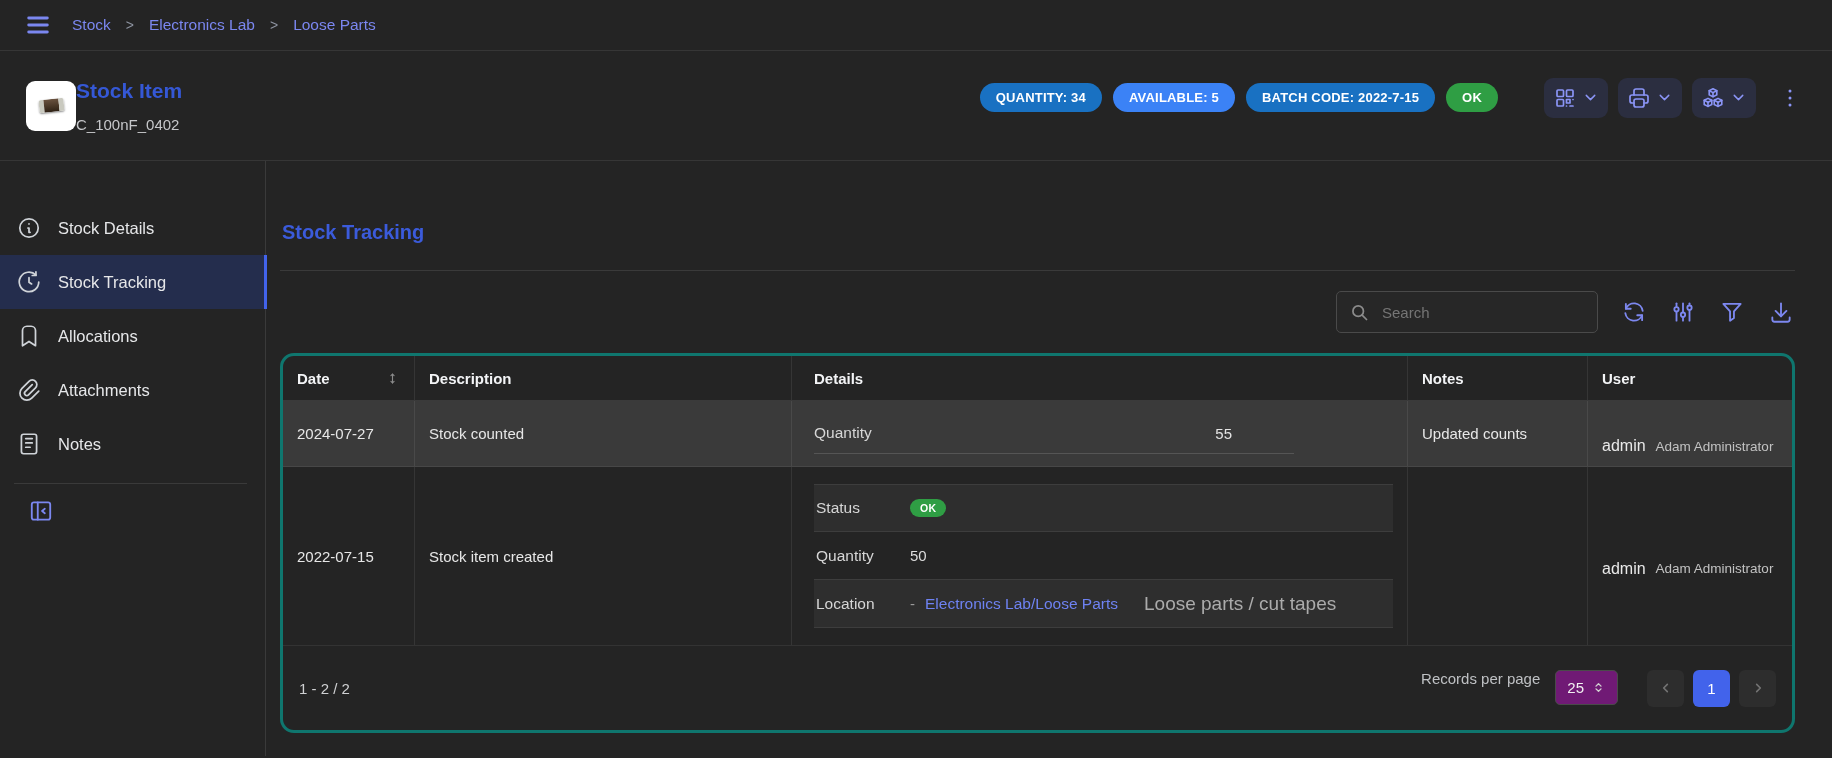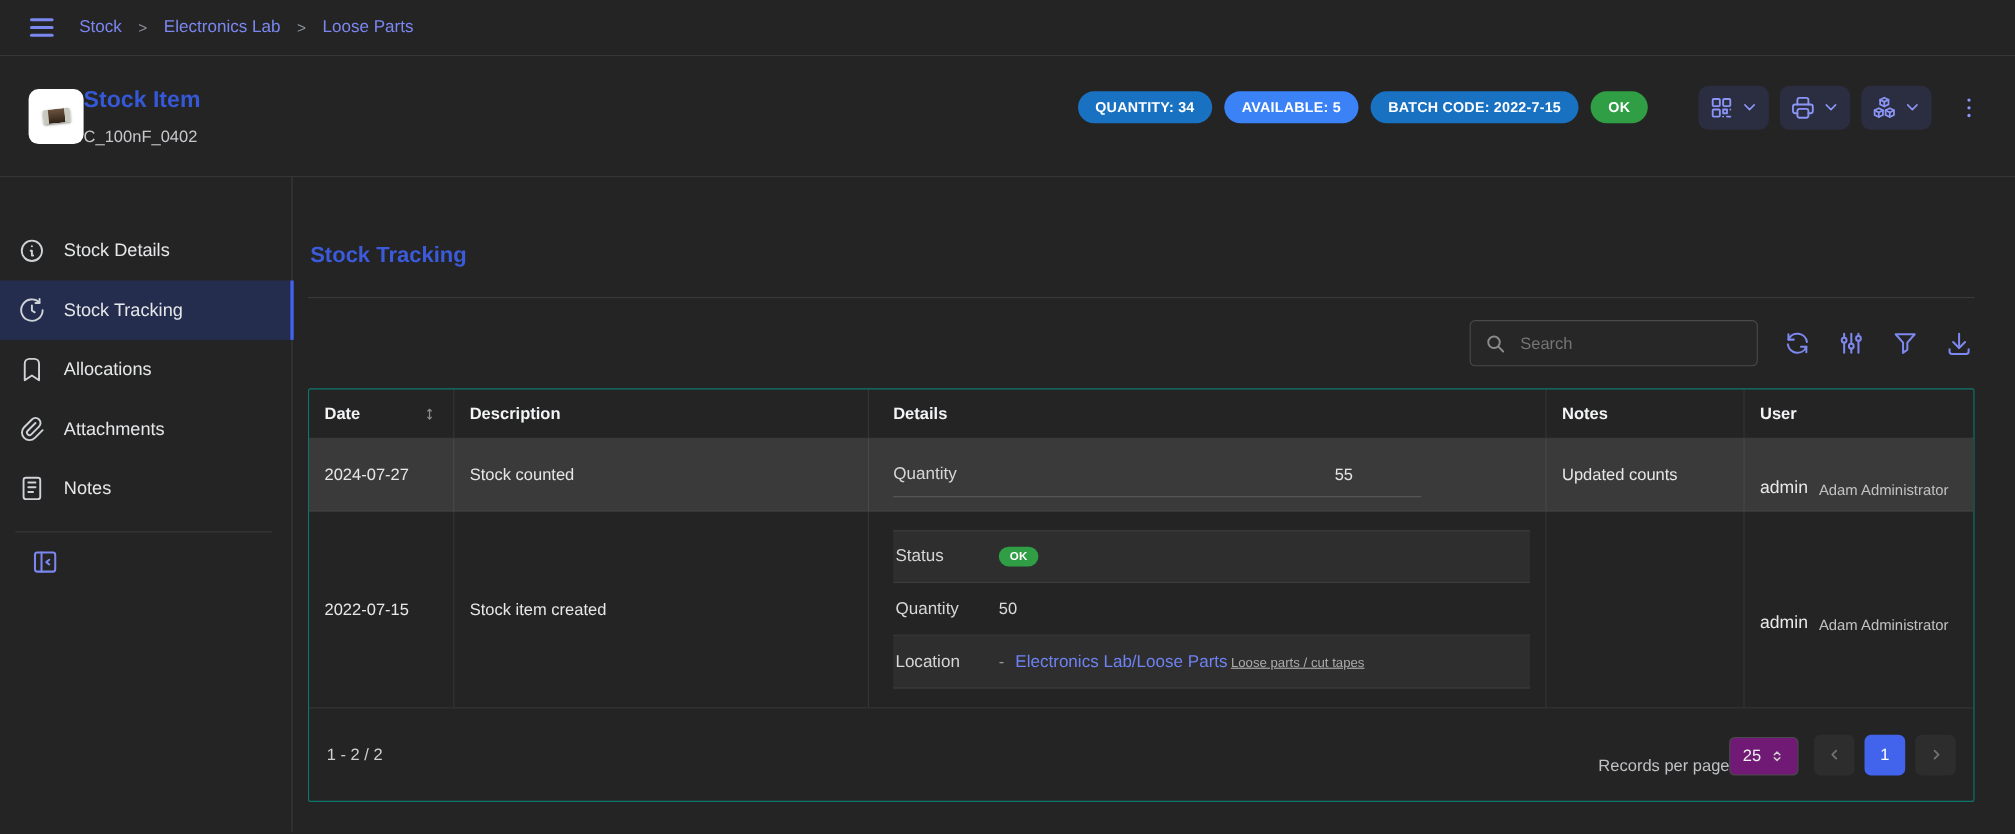--- a/index.html
+++ b/index.html
@@ -66,21 +66,21 @@
   .searchbox { width:262px; height:42px; border:1px solid #4a4a4a; border-radius:5px;
                display:flex; align-items:center; gap:10px; padding:0 12px; background:#272727; }
   .searchbox svg { color:#8b8b8b; flex:0 0 auto; }
   .searchbox input { background:none; border:0; outline:none; color:#d7d7d7;
                      font-size:15px; width:100%; font-family:inherit; }
   .searchbox input::placeholder { color:#757575; }
   .toolbar-icons { display:flex; align-items:center; gap:21px; margin-left:8px; }
   .tbtn { background:none; border:0; color:#7d88f0; padding:1px; cursor:pointer; display:flex; }
 
   
-  .tcard { margin-top:20px; border:1px solid #0f766e; border-radius:2px; }
+  .tcard { margin-top:20px; border:3px solid #0f766e; border-radius:14px; }
   .trow { display:grid; grid-template-columns:132px 377px 616px 180px 1fr; }
   .trow > div { padding:0 14px; display:flex; align-items:center;
                 border-right:1px solid rgba(255,255,255,.08); overflow:hidden; }
   .trow > div:last-child { border-right:0; }
   .thead { height:45px; font-weight:bold; font-size:15px; color:#f3f4f6;
            border-bottom:1px solid rgba(255,255,255,.10); }
   .sort-ico { margin-left:auto; color:#8b8b8b; display:flex; cursor:pointer; }
   .r1 { height:66px; background:#3a3a3a; font-size:15px; color:#e7e7e7;
         border-bottom:1px solid rgba(255,255,255,.07); }
   .r2 { height:178px; font-size:15px; color:#e7e7e7; }
@@ -95,31 +95,31 @@
   .srow { height:48px; display:flex; align-items:center; padding-left:2px;
           border-bottom:1px solid #3d3d3d; }
   .srow:first-child { border-top:1px solid #3d3d3d; }
   .srow.stripe { background:#2e2e2e; }
   .slabel { width:94px; flex:0 0 auto; font-size:15.5px; color:#d6d6d6; }
   .okpill { background:#2f9e44; color:#fff; font-size:10.5px; font-weight:bold;
             padding:3px 10px; border-radius:10px; letter-spacing:.3px; }
   .sval { color:#dcdcdc; }
   .loc-dash { color:#9a9a9a; margin-right:10px; }
   .loc-link { color:#6e82f2; text-decoration:none; font-size:15.5px; cursor:pointer; }
-  .loc-note { color:#ababab; font-size:12px; margin-left:3px;text-decoration:underline; }
-
-  .ucell-inner { display:flex; align-items:flex-end; gap:10px; white-space:nowrap;margin-top:25px; }
+  .loc-note { color:#ababab; font-size:19px; margin-left:26px; }
+
+  .ucell-inner { display:flex; align-items:center; gap:10px; white-space:nowrap;margin-top:25px; }
   .uname { font-size:16px; color:#e9e9e9; }
   .ufull { font-size:13.5px; color:#c2c2c2; }
 
   
   .tfooter { height:85px; display:flex; align-items:center; justify-content:space-between;
              padding:0 16px; border-top:1px solid rgba(255,255,255,.07); }
   .frange { font-size:15px; color:#cfd0d2; }
-  .fright { display:flex; align-items:flex-end; }
+  .fright { display:flex; align-items:flex-start; gap:15px; }
   .rpp { font-size:15px; color:#bfc1c4; }
   .pselect { display:flex; align-items:center; gap:7px; background:#701a75;
              border:1px solid #4a4a4a; border-radius:5px; padding:8px 11px;
              font-size:15px; color:#f0f0f0; cursor:pointer; }
   .pselect svg { color:#d0d0d0; }
   .pager { display:flex; gap:9px; margin-left:14px; }
   .pbtn { width:37px; height:37px; border-radius:6px; border:0; display:flex;
           align-items:center; justify-content:center; font-size:15px; cursor:pointer; }
   .pbtn.nav { background:#2d2d2d; color:#737373; }
   .pbtn.cur { background:#4263eb; color:#fff; }

